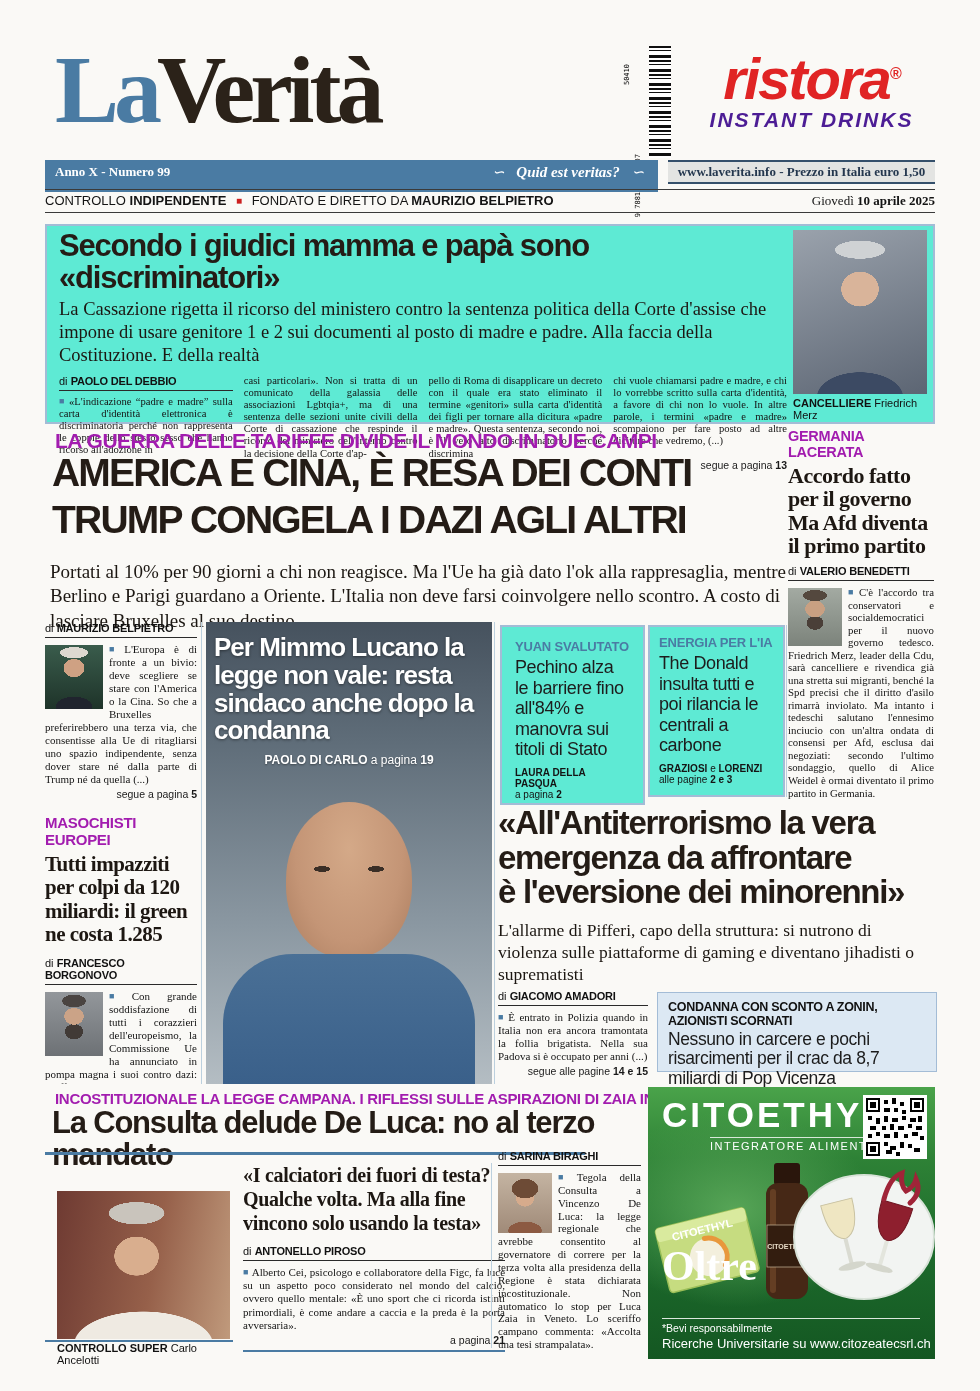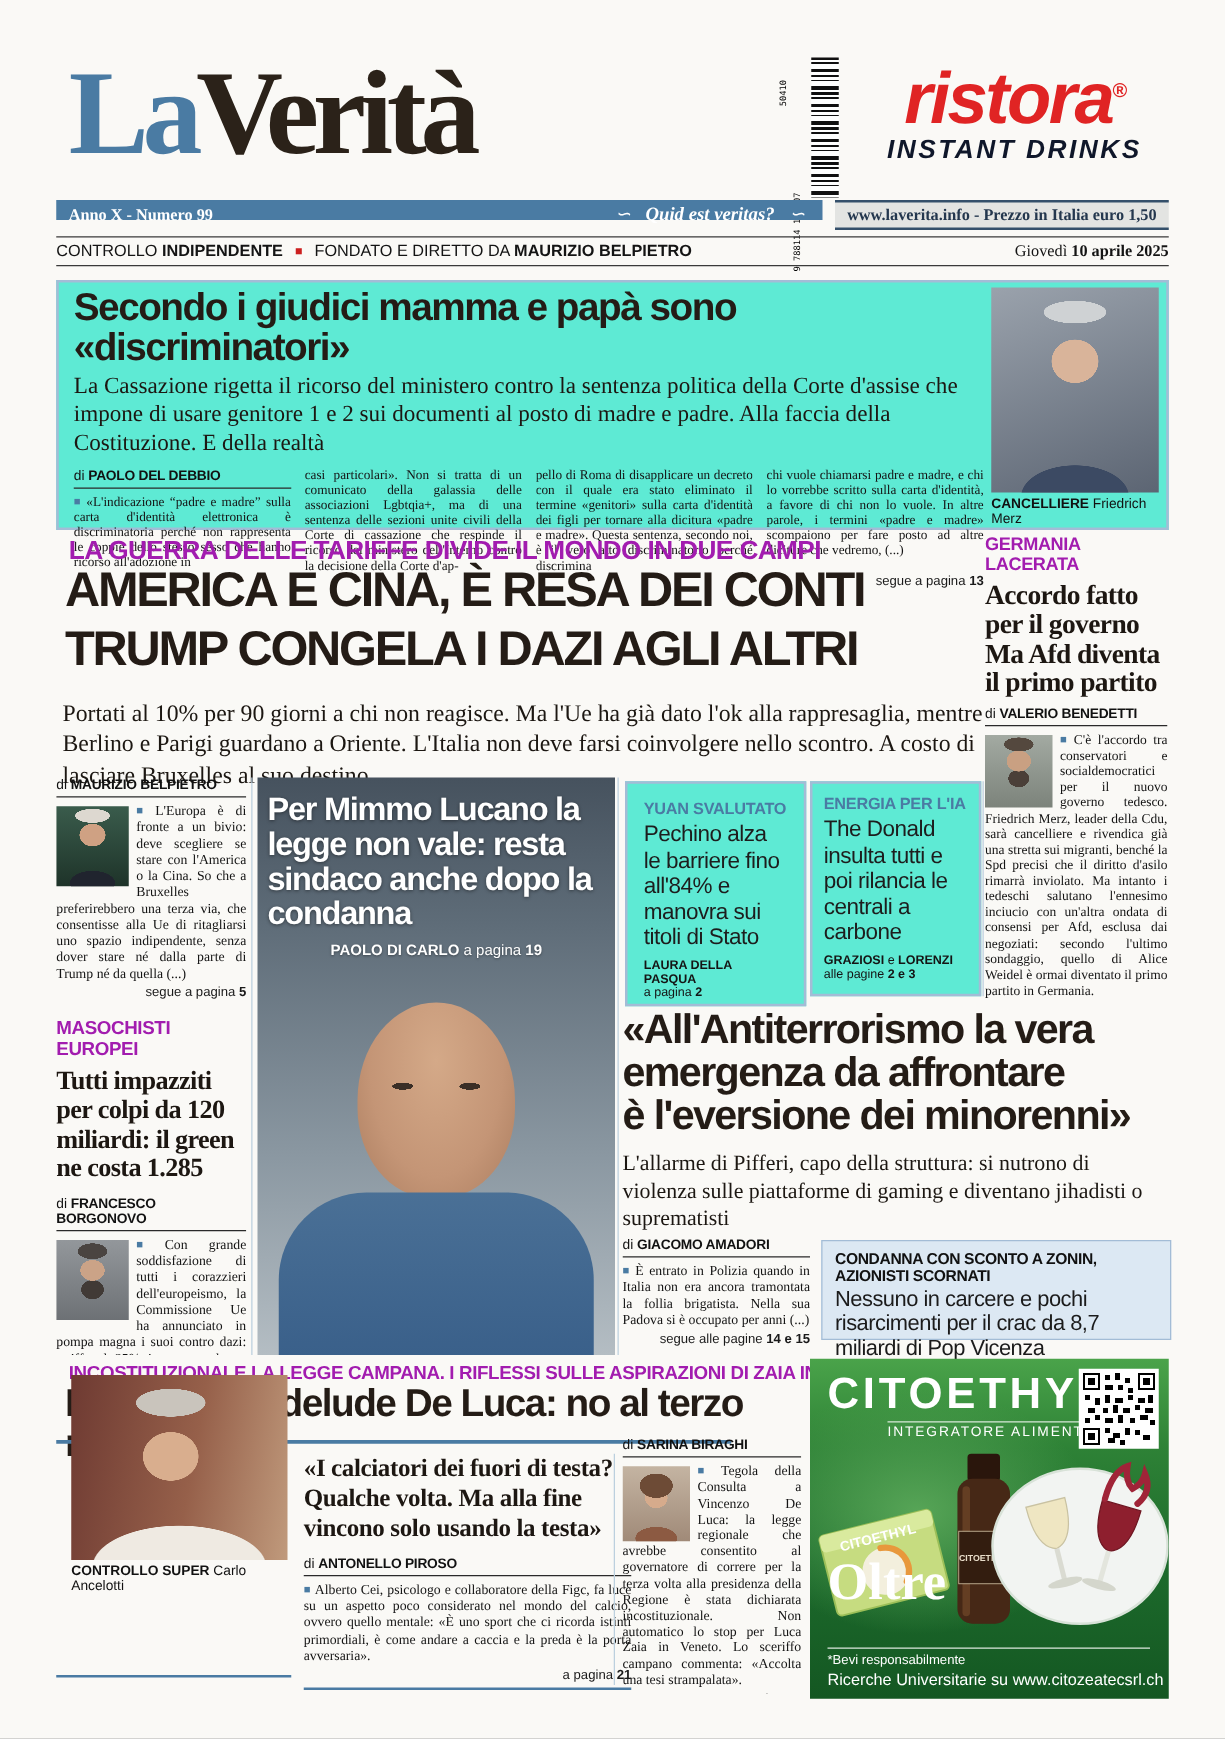--- a/index.html
+++ b/index.html
@@ -19,26 +19,26 @@
   .sq-red{color:#cc1f1f;font-size:10px;margin:0 6px;vertical-align:1px;}
   .segue{font-size:10.5px;text-align:right;color:#1a1a1a;font-family:"Liberation Sans",sans-serif;margin-top:2px;}
   .segue b,.pgref b{font-weight:bold;}
   .headshot{float:left;margin:2px 6px 2px 0;}
   .vline{width:1px;background:#bcd0de;}
   .hblue{background:#4a7ba3;}
   
   .logo{font-family:"Liberation Serif",serif;font-weight:bold;font-size:96px;letter-spacing:-5px;line-height:1;}
   .logo .la{color:#4a7ba3;}
   .logo .ver{color:#2b2219;}
-  .bluebar{background:#4a7ba3;color:#fff;height:16px;line-height:24px;font-family:"Liberation Serif",serif;}
+  .bluebar{background:#4a7ba3;color:#fff;height:32px;line-height:24px;font-family:"Liberation Serif",serif;}
   .infobar{background:#e3e4e2;border-top:2px solid #35506b;border-bottom:2px solid #35506b;
            color:#24374e;height:20px;line-height:20px;font-family:"Liberation Serif",serif;
            font-weight:bold;text-align:center;font-size:13px;}
   .ristora{color:#e02424;font-style:italic;font-weight:bold;font-size:58px;letter-spacing:-2px;line-height:1;}
-  .ristora-tag{color:#0f172a;font-style:italic;font-weight:bold;font-size:21px;letter-spacing:2px;}
+  .ristora-tag{color:#4c1d95;font-style:italic;font-weight:bold;font-size:21px;letter-spacing:2px;}
   .bars{background:repeating-linear-gradient(180deg,#101010 0 2px,#fff 2px 4px,#101010 4px 5px,#fff 5px 9px,#101010 9px 12px,#fff 12px 14px);}
   .bc-num{font-family:"DejaVu Sans Mono",monospace;font-size:7px;color:#000;white-space:nowrap;}
   
   .boxed{border:2px solid #a3bcd6;background:#5eead4;}
   .brief-kick{color:#4a7ba3;font-weight:bold;font-size:13px;letter-spacing:-0.2px;}
   .brief-hl{font-size:18px;line-height:1.14;color:#1d1d1d;letter-spacing:-0.4px;margin-top:3px;}
   .brief-by{font-size:10px;font-weight:bold;margin-top:7px;}
   .brief-pg{font-size:10px;}
   
   .ph-merz{background:
@@ -249,21 +249,21 @@
         <span style="float:left;"><span>di</span> <b>FRANCESCO BONAZZI</b></span>
         <span class="pgref" style="float:right;"><span>a pagina</span> <b>19</b></span>
       </div>
     </div>
   </div>
 
   <div class="abs kick-red" style="left:55px;top:1090px;font-size:15px;">INCOSTITUZIONALE LA LEGGE CAMPANA. I RIFLESSI SULLE ASPIRAZIONI DI ZAIA IN VENETO</div>
   <div class="abs hx" style="left:52px;top:1107px;width:600px;font-size:31px;letter-spacing:-1.2px;">La Consulta delude De Luca: no al terzo mandato</div>
   <div class="abs hblue" style="left:45px;top:1152px;width:540px;height:3px;"></div>
 
-  <div class="abs" style="left:57px;top:1100px;width:173px;">
+  <div class="abs" style="left:57px;top:1191px;width:173px;">
     <div class="ph-ancelotti" style="width:173px;height:148px;"></div>
     <div class="caption"><b>CONTROLLO SUPER</b> <span>Carlo Ancelotti</span></div>
   </div>
   <div class="abs hblue" style="left:45px;top:1340px;width:188px;height:2px;"></div>
 
   <div class="abs" style="left:243px;top:1163px;width:262px;">
     <div class="ser" style="font-weight:bold;font-size:20px;line-height:1.2;color:#1d1712;letter-spacing:-0.3px;">«I calciatori dei fuori di testa? Qualche volta. Ma alla fine vincono solo usando la testa»</div>
     <div class="byline" style="margin-top:10px;"><span>di</span> <b>ANTONELLO PIROSO</b></div>
     <div class="body-txt" style="font-size:11px;line-height:1.2;"><span class="sq">■</span><span>Alberto Cei, psicologo e collaboratore della Figc, fa luce su un aspetto poco considerato nel mondo del calcio, ovvero quello mentale: «È uno sport che ci ricorda istinti primordiali, è come andare a caccia e la preda è la porta avversaria».</span></div>
     <div class="segue pgref"><span>a pagina</span> <b>21</b></div>

